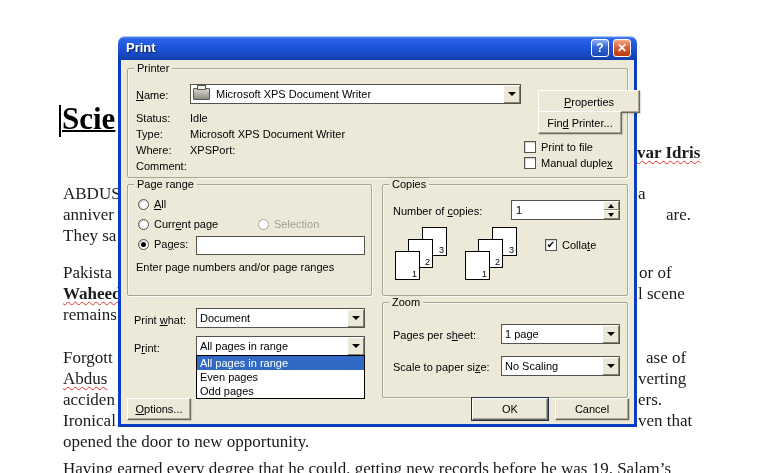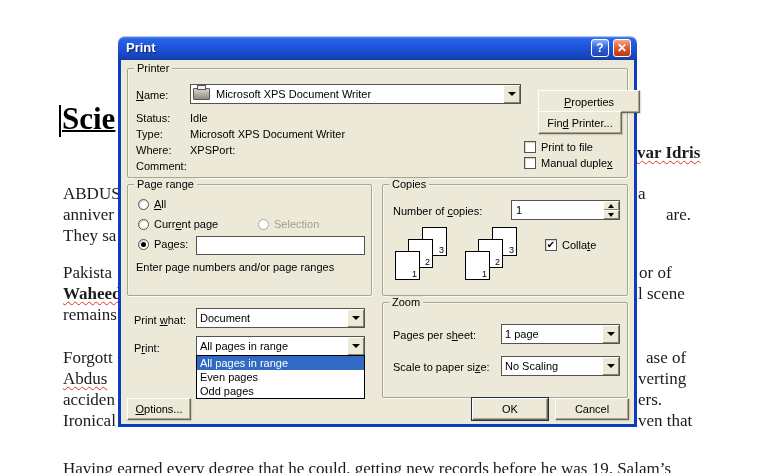--- a/index.html
+++ b/index.html
@@ -88,20 +88,21 @@
   <span class="doc-line" style="left: 63px; top: 184px;">ABDUS</span>
       <span class="doc-line" style="left: 63px; top: 205px;">anniver</span>
       <span class="doc-line" style="left: 63px; top: 226px;">They sa</span>
       <span class="doc-line" style="left: 63px; top: 263px;">Pakista</span>
       <span class="doc-line wavy" style="left: 63px; top: 284px; font-weight: bold;">Waheed</span>
       <span class="doc-line" style="left: 63px; top: 305px;">remains</span>
       <span class="doc-line" style="left: 63px; top: 348px;">Forgott</span>
       <span class="doc-line wavy" style="left: 63px; top: 369px;">Abdus</span>
       <span class="doc-line" style="left: 63px; top: 390px;">acciden</span>
       <span class="doc-line" style="left: 63px; top: 411px;">Ironical</span>
+      <span class="doc-line" style="left: 63px; top: 432px;">opened the door to new opportunity.</span>
       <span class="doc-line" style="left: 63px; top: 459px;">Having earned every degree that he could, getting new records before he was 19. Salam’s</span>
       <span class="doc-line wavy bold" style="left: 637px; top: 143px;">var Idris</span>
       <span class="doc-line" style="left: 638px; top: 184px;">a</span>
       <span class="doc-line" style="left: 638px; top: 205px; margin-left: 28px;">are.</span>
       <span class="doc-line" style="left: 639px; top: 263px;">or of</span>
       <span class="doc-line" style="left: 638px; top: 284px;">l scene</span>
       <span class="doc-line" style="left: 638px; top: 348px; padding-left: 8px;">ase of</span>
       <span class="doc-line" style="left: 638px; top: 369px;">verting</span>
       <span class="doc-line" style="left: 638px; top: 390px;">ers.</span>
       <span class="doc-line" style="left: 638px; top: 411px;">ven that</span>

